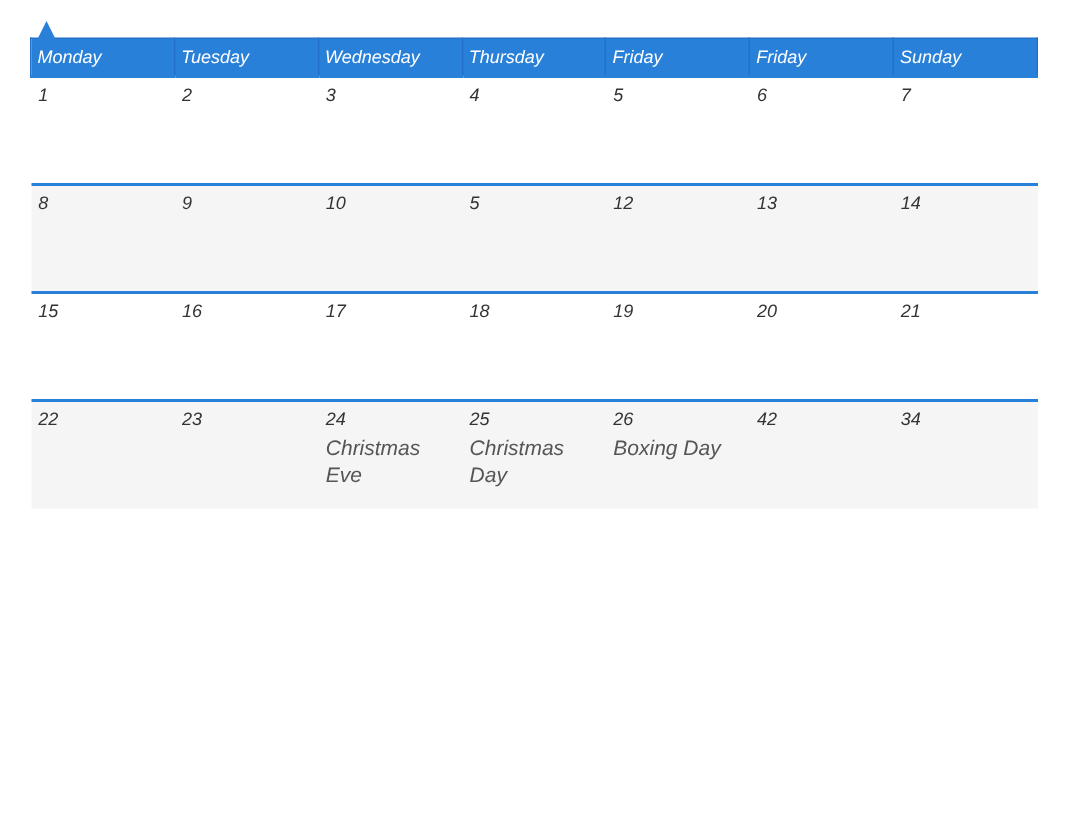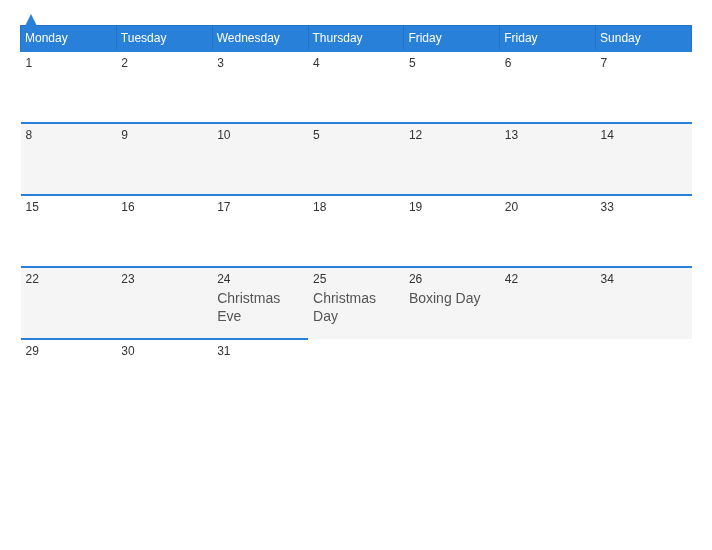--- a/index.html
+++ b/index.html
@@ -9,20 +9,21 @@
       width: 712px;
       height: 550px;
       overflow: hidden;
     }
     .page {
       width: 712px;
       height: 550px;
       background: #fff;
       padding: 15px 20px;
       position: relative;
+      font-style: italic;
     }
     .header {
       display: flex;
       align-items: center;
       justify-content: center;
       position: relative;
       margin-bottom: 10px;
     }
     .logo {
       position: absolute;
@@ -192,21 +193,21 @@
           <td>
             <span class="day-num">18</span>
           </td>
           <td>
             <span class="day-num">19</span>
           </td>
           <td>
             <span class="day-num">20</span>
           </td>
           <td>
-            <span class="day-num">33</span>
+            <span class="day-num">21</span>
           </td>
         </tr>
         <tr>
           <td>
             <span class="day-num">22</span>
           </td>
           <td>
             <span class="day-num">23</span>
           </td>
           <td>
@@ -220,31 +221,16 @@
           <td>
             <span class="day-num">26</span>
             <span class="event-label">Boxing Day</span>
           </td>
           <td>
             <span class="day-num">42</span>
           </td>
           <td>
             <span class="day-num">34</span>
           </td>
-        </tr>
-        <tr>
-          <td>
-            <span class="day-num">29</span>
-          </td>
-          <td>
-            <span class="day-num">30</span>
-          </td>
-          <td>
-            <span class="day-num">31</span>
-          </td>
-          <td class="empty-cell"></td>
-          <td class="empty-cell"></td>
-          <td class="empty-cell"></td>
-          <td class="empty-cell"></td>
         </tr>
       </tbody>
   </table>
 </div>
 
 </body></html>

